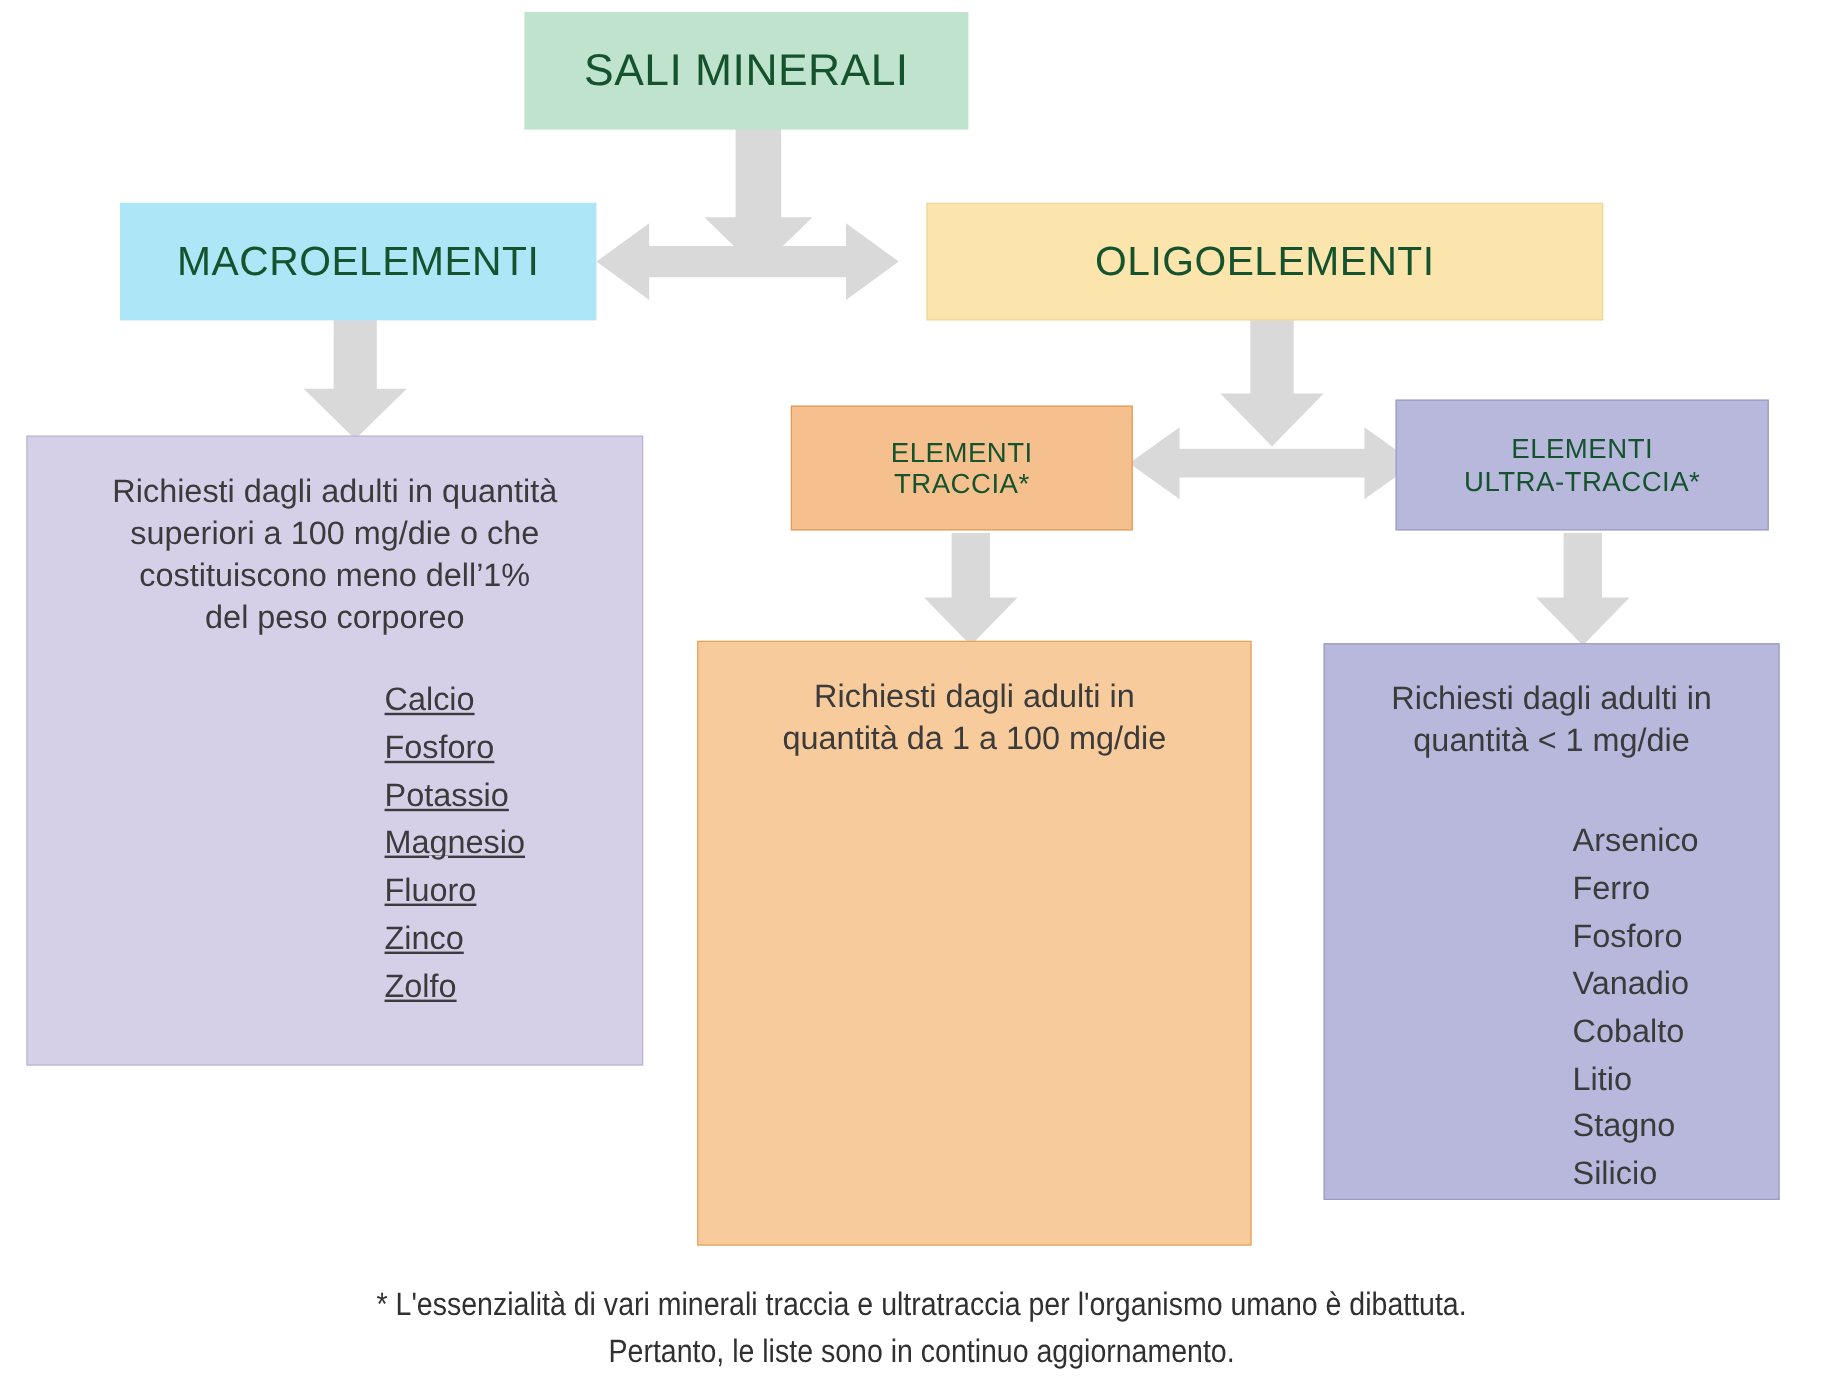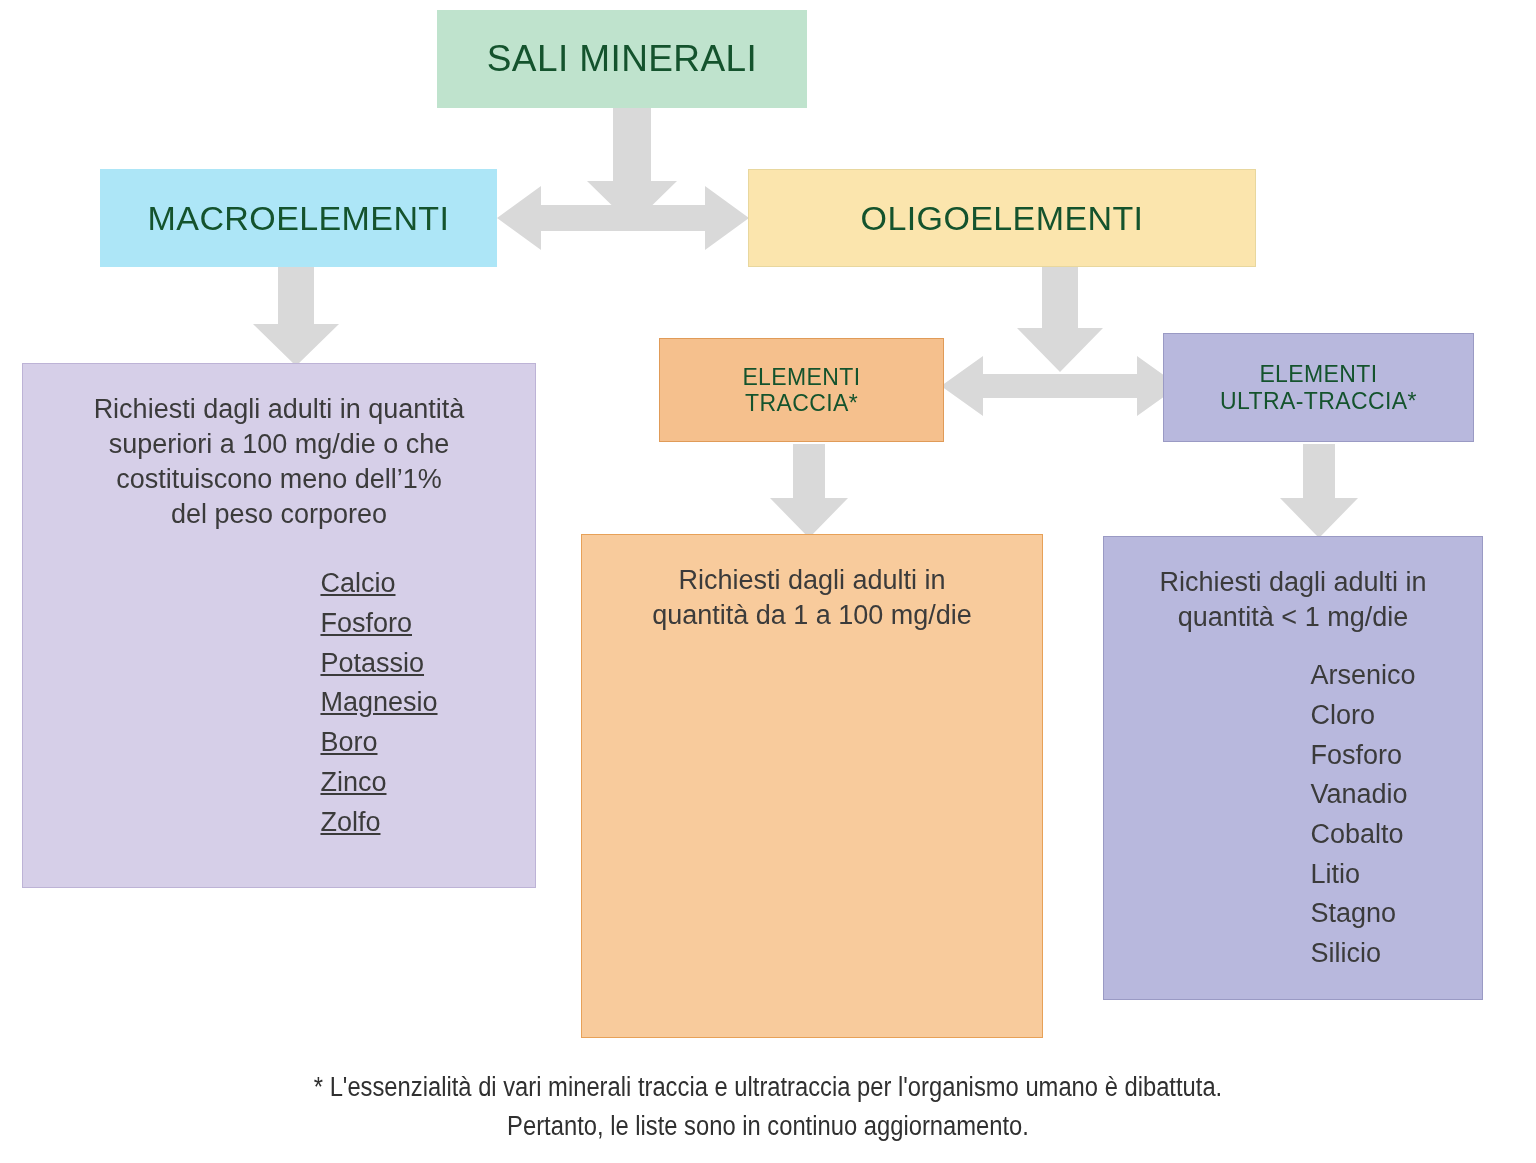--- a/index.html
+++ b/index.html
@@ -143,21 +143,21 @@
   </div>
 
   <div class="box hdr-box c-green" style="left:437px; top:10px; width:370px; height:98px;">
     <div class="hdr-label t-root">SALI MINERALI</div>
   </div>
 
   <div class="box hdr-box c-blue" style="left:100px; top:169px; width:397px; height:98px;">
     <div class="hdr-label t-main">MACROELEMENTI</div>
   </div>
 
-  <div class="box hdr-box c-yellow" style="left:748px; top:169px; width:508px; height:98px;">
+  <div class="box hdr-box c-yellow" style="left:772px; top:169px; width:564px; height:98px;">
     <div class="hdr-label t-main">OLIGOELEMENTI</div>
   </div>
 
   <div class="box hdr-box c-orange-h" style="left:659px; top:338px; width:285px; height:104px;">
     <div class="hdr-label t-sub">ELEMENTI
 TRACCIA*</div>
   </div>
 
   <div class="box hdr-box c-violet-h" style="left:1163px; top:333px; width:311px; height:109px;">
     <div class="hdr-label t-sub">ELEMENTI
@@ -167,37 +167,37 @@
   <div class="box c-lilac" style="left:22px; top:363px; width:514px; height:525px; padding:28px 18px 0 18px;">
     <div class="panel-desc">Richiesti dagli adulti in quantità
 superiori a 100 mg/die o che
 costituiscono meno dell’1%
 del peso corporeo</div>
     <ul class="panel-list" style="margin-top:32px; margin-left:200px;text-decoration:underline;">
         <li>Calcio</li>
         <li>Fosforo</li>
         <li>Potassio</li>
         <li>Magnesio</li>
-        <li>Boro</li>
+        <li>Fluoro</li>
         <li>Zinco</li>
         <li>Zolfo</li>
       </ul>
   </div>
 
   <div class="box c-orange" style="left:581px; top:534px; width:462px; height:504px; padding:28px 18px 0 18px;">
     <div class="panel-desc">Richiesti dagli adulti in
 quantità da 1 a 100 mg/die</div>
   </div>
 
   <div class="box c-violet" style="left:1103px; top:536px; width:380px; height:464px; padding:28px 18px 0 18px;">
     <div class="panel-desc">Richiesti dagli adulti in
 quantità &lt; 1 mg/die</div>
-    <ul class="panel-list" style="margin-top:21px; margin-left:140px;">
+    <ul class="panel-list" style="margin-top:46px; margin-left:140px;">
         <li>Arsenico</li>
-        <li>Cloro</li>
+        <li>Ferro</li>
         <li>Fosforo</li>
         <li>Vanadio</li>
         <li>Cobalto</li>
         <li>Litio</li>
         <li>Stagno</li>
         <li>Silicio</li>
       </ul>
   </div>
 
   <div id="footnote" style="top:1068px;">* L'essenzialità di vari minerali traccia e ultratraccia per l'organismo umano è dibattuta.

